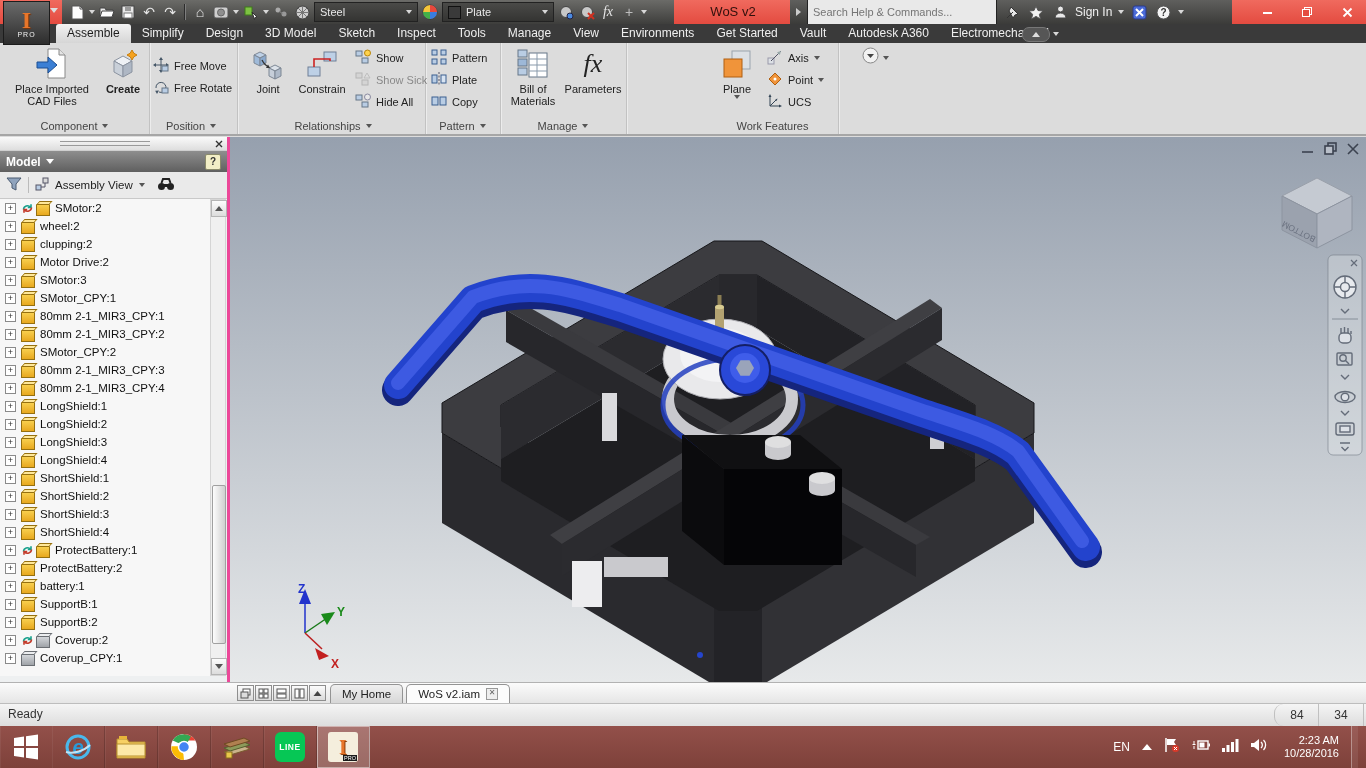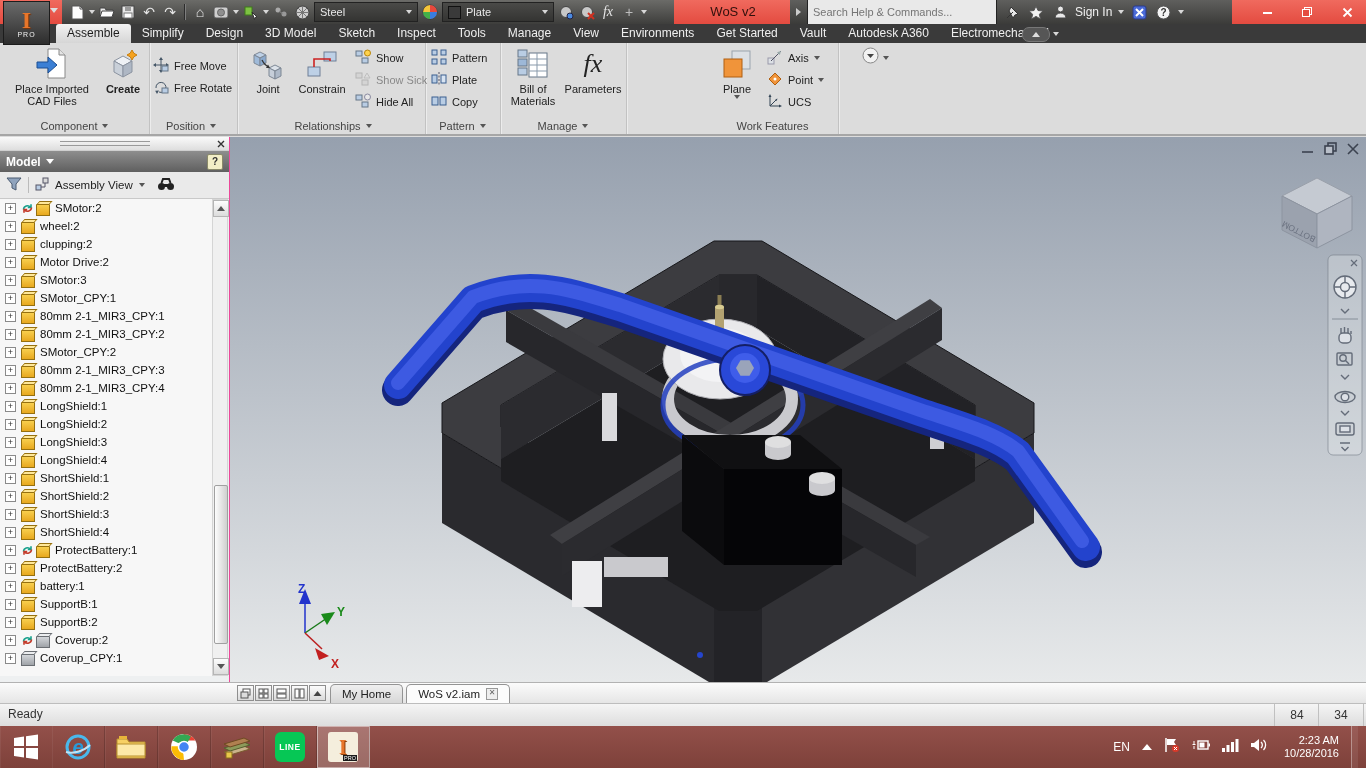--- a/index.html
+++ b/index.html
@@ -54,21 +54,21 @@
     justify-content:center;gap:5px;font-size:11px;color:#444;}
   .bigbtn{position:absolute;top:3px;display:flex;flex-direction:column;align-items:center;
     font-size:11px;color:#222;text-align:center;}
   .bigbtn .bicon{height:36px;display:flex;align-items:center;}
   .bigbtn .blabel{line-height:12px;margin-top:1px;}
   .smallcol{position:absolute;display:flex;flex-direction:column;justify-content:center;}
   .smallbtn{display:flex;align-items:center;gap:5px;height:22px;font-size:11px;color:#222;white-space:nowrap;}
   .smallbtn.disabled{opacity:.45;}
   
   .browser{position:absolute;left:0;top:137px;width:230px;height:545px;background:#eef0f1;
-    border-right:1px solid #ec4899;box-sizing:border-box;}
+    border-right:3px solid #ec4899;box-sizing:border-box;}
   .b-top{height:13px;background:linear-gradient(#fafafa,#dedede);position:relative;border-bottom:1px solid #cfcfcf;}
   .b-top .grip{position:absolute;left:60px;top:4px;width:90px;height:3px;border-top:1px solid #9a9a9a;border-bottom:1px solid #9a9a9a;}
   .b-close{position:absolute;right:3px;top:1px;width:11px;height:11px;display:flex;align-items:center;justify-content:center;}
   .b-header{height:21px;background:linear-gradient(#8e8e8e,#5f5f5f);color:#fff;font-weight:bold;
     font-size:12px;display:flex;align-items:center;padding:0 6px;gap:5px;}
   .b-header .hcaret{width:0;height:0;border-left:4px solid transparent;border-right:4px solid transparent;border-top:5px solid #fff;}
   .helpbox{margin-left:auto;width:14px;height:14px;background:#f2eec6;border:1px solid #8a8a6a;
     color:#333;font-size:10px;font-weight:bold;display:flex;align-items:center;justify-content:center;border-radius:2px;}
   .b-toolbar{height:26px;background:#eaeaea;border-bottom:1px solid #c9c9c9;display:flex;align-items:center;gap:6px;padding:0 6px;font-size:11.5px;color:#222;}
   .b-tree{position:absolute;left:0;top:62px;width:212px;bottom:6px;background:#f7f7f7;overflow:hidden;
@@ -940,21 +940,21 @@
 
         <div class="doctab active">
           <span>WoS v2.iam</span>
           <span class="closebox">✕</span>
         </div>
       </div>
   </div>
 
   <div class="statusbar">
     <span class="msg">Ready</span>
-    <span class="scell" style="left:1274px;width:44px;">84</span>
+    <span class="scell" style="left:1274px;width:44px;border-radius:9px;">84</span>
     <span class="scell" style="left:1318px;width:44px;border-right:1px solid #c0c0c0;">34</span>
   </div>
 
   <div class="taskbar">
     <div class="tbtn start">
       <svg width="26" height="26" viewBox="0 0 26 26">
         <polygon points="1,4 11,2.6 11,12 1,12" fill="#fff"></polygon>
         <polygon points="13,2.3 25,0.5 25,12 13,12" fill="#fff"></polygon>
         <polygon points="1,14 11,14 11,23.4 1,22" fill="#fff"></polygon>
         <polygon points="13,14 25,14 25,25.5 13,23.7" fill="#fff"></polygon>

